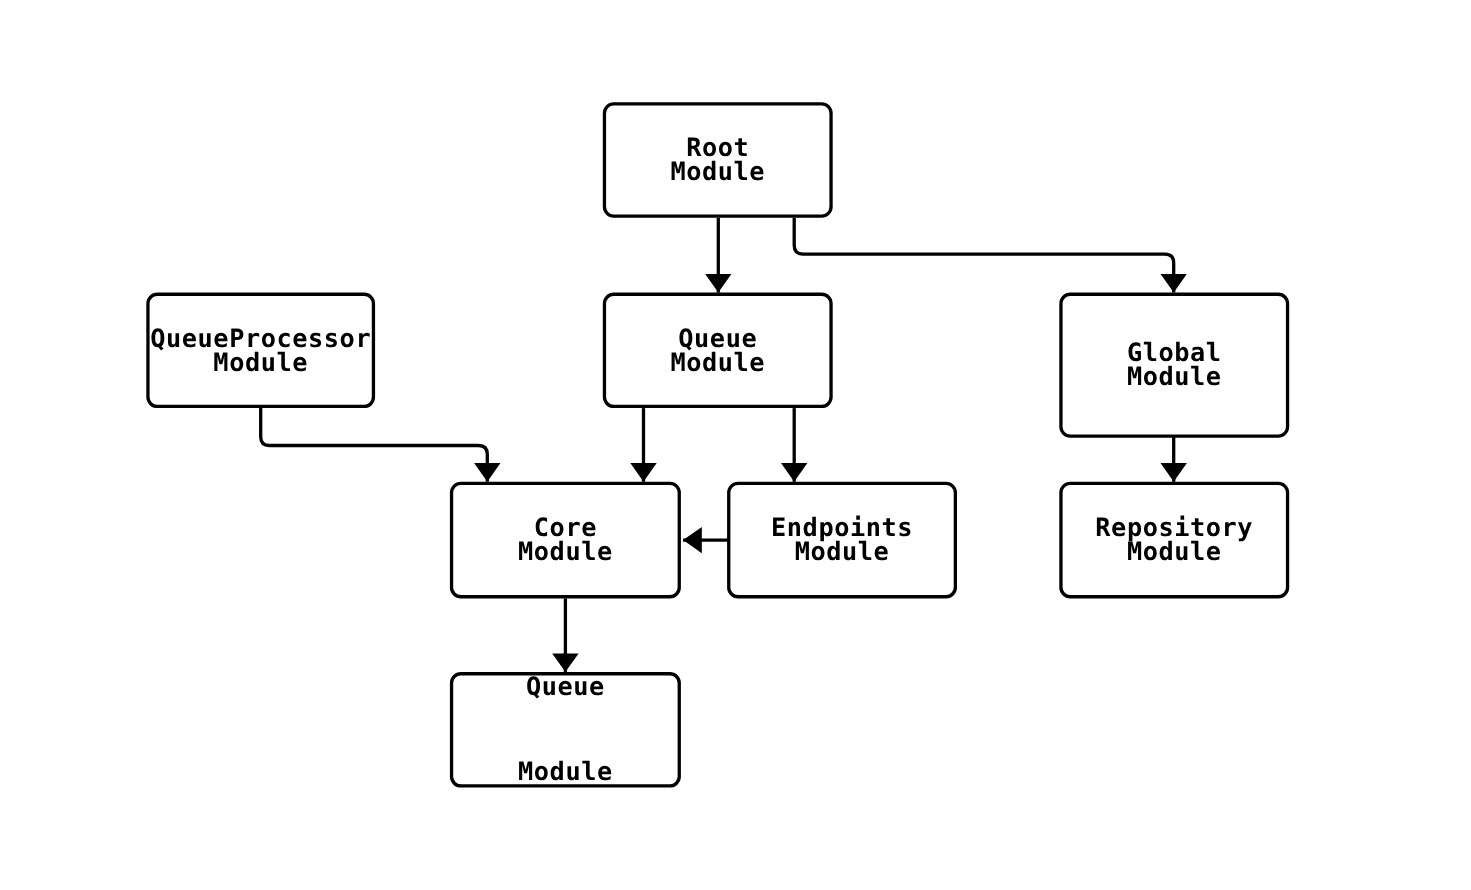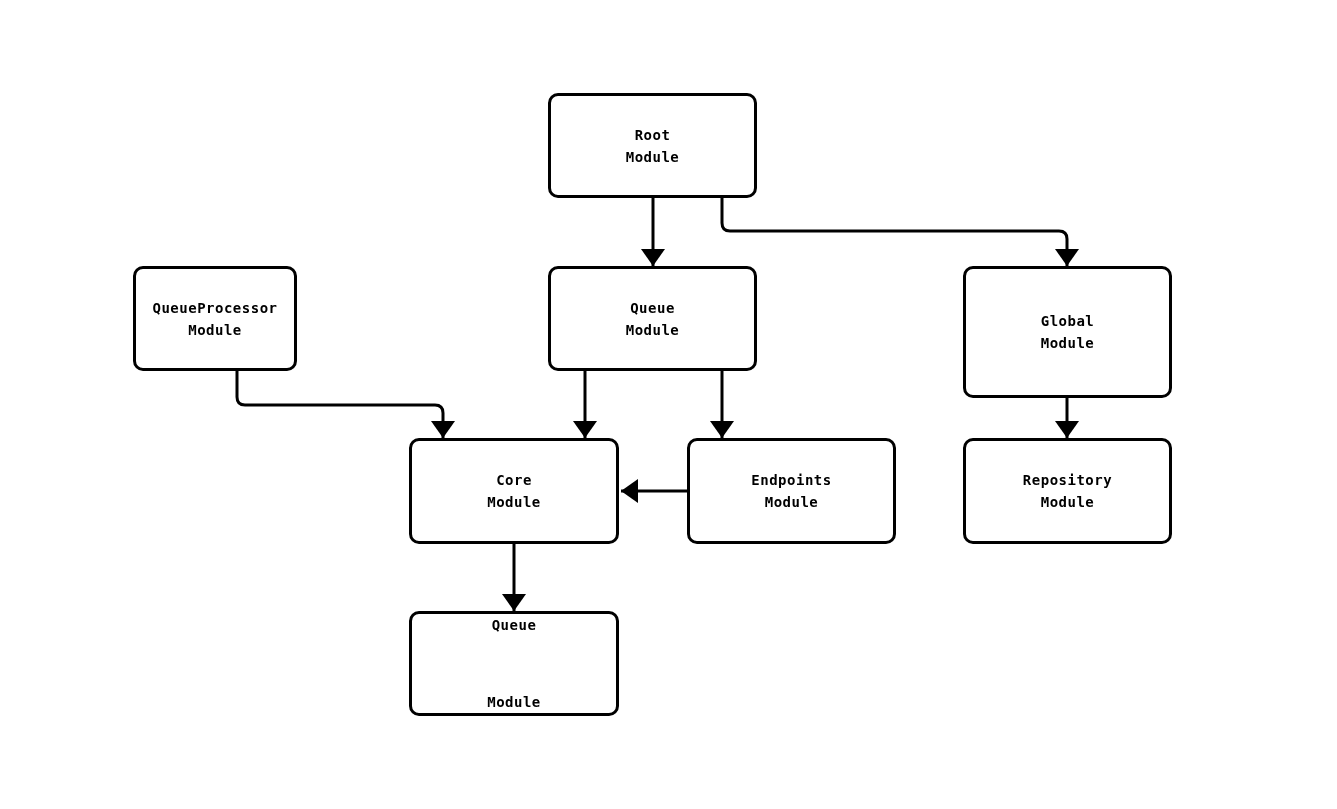--- a/index.html
+++ b/index.html
@@ -36,21 +36,21 @@
     position: absolute;
     background: var(--node-fill);
     border: 3px solid var(--node-border);
     border-radius: 10px;
     display: flex;
     flex-direction: column;
     align-items: center;
     justify-content: center;
     color: var(--text);
     font-weight: bold;
-    font-size: 14px;
+    font-size: 23px;
     line-height: 22px;
     text-align: center;
     letter-spacing: 0.5px;
   }
 </style>
 </head>
 <body>
 
 <div class="canvas">
   <svg class="edges-layer" width="1337" height="809" viewBox="0 0 1337 809" xmlns="http://www.w3.org/2000/svg">
@@ -68,37 +68,37 @@
         <path d="M687,491 L621,491" class="edge" marker-end="url(#arrowhead)"></path>
         <path d="M1067,371 L1067,438" class="edge" marker-end="url(#arrowhead)"></path>
         <path d="M514,544 L514,611" class="edge" marker-end="url(#arrowhead)"></path>
       </g>
   </svg>
   <div id="nodes-layer">
       <div class="node" style="left: 548px; top: 93px; width: 209px; height: 105px;">
         <div class="node-label-line">Root</div>
         <div class="node-label-line">Module</div>
       </div>
-      <div class="node" style="left: 133px; top: 266px; width: 164px; height: 105px; text-align: center;">
+      <div class="node" style="left: 133px; top: 266px; width: 208px; height: 105px; text-align: center;">
         <div class="node-label-line">QueueProcessor</div>
         <div class="node-label-line">Module</div>
       </div>
       <div class="node" style="left: 548px; top: 266px; width: 209px; height: 105px;">
         <div class="node-label-line">Queue</div>
         <div class="node-label-line">Module</div>
       </div>
       <div class="node" style="left: 963px; top: 266px; width: 209px; height: 132px;">
         <div class="node-label-line">Global</div>
         <div class="node-label-line">Module</div>
       </div>
       <div class="node" style="left: 409px; top: 438px; width: 210px; height: 106px;">
         <div class="node-label-line">Core</div>
         <div class="node-label-line">Module</div>
       </div>
-      <div class="node" style="left: 687px; top: 438px; width: 209px; height: 106px;">
+      <div class="node" style="left: 661px; top: 438px; width: 209px; height: 106px;">
         <div class="node-label-line">Endpoints</div>
         <div class="node-label-line">Module</div>
       </div>
       <div class="node" style="left: 963px; top: 438px; width: 209px; height: 106px;">
         <div class="node-label-line">Repository</div>
         <div class="node-label-line">Module</div>
       </div>
       <div class="node" style="left: 409px; top: 611px; width: 210px; height: 105px; justify-content: space-between;">
         <div class="node-label-line">Queue</div>
         <div class="node-label-line">Module</div>

